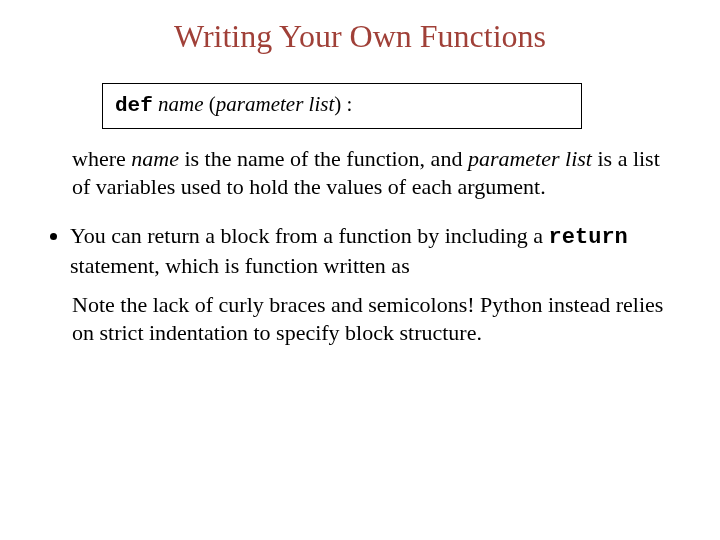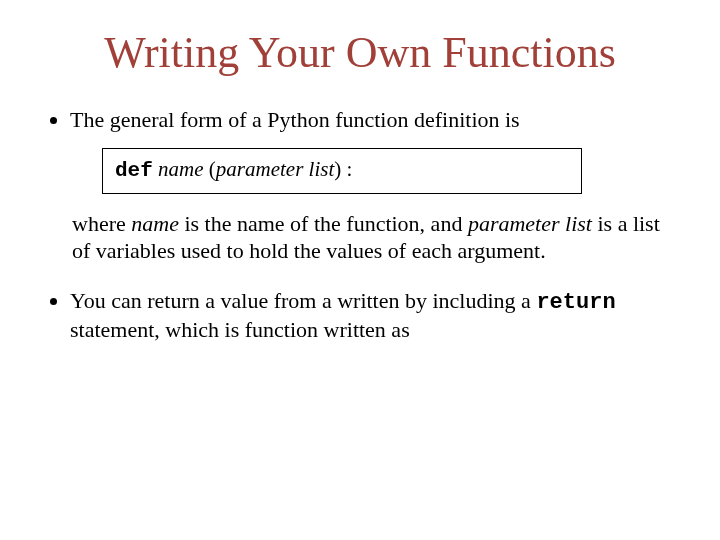--- a/index.html
+++ b/index.html
@@ -12,23 +12,23 @@
     color: #000;
   }
   .slide {
     box-sizing: border-box;
     width: 720px;
     height: 540px;
     padding: 18px 48px 24px 48px;
   }
   h1.title {
     text-align: center;
-    font-size: 44px;
+    font-size: 32px;
     font-weight: 400;
-    margin: 9px 0 28px 0;
+    margin: 0 0 28px 0;
     color: #a04038;
     font-family: "Times New Roman", Times, serif;
   }
   ul.bullets {
     list-style: disc;
     margin: 0;
     padding-left: 22px;
   }
   ul.bullets > li {
     font-size: 22px;
@@ -56,39 +56,35 @@
     margin: 12px 0 22px 24px;
   }
 </style>
 </head>
 <body>
 
 <div class="slide">
 
   <h1 class="title">Writing Your Own Functions</h1>
 
-  <ul class="bullets">
-    <li>
-      <span>The general form of a Python function definition is</span>
-    </li>
-  </ul>
 
   <div class="codebox">
     <div>
       <span class="mono">def</span>
       <span> </span>
       <span class="ital">name</span><span> (</span><span class="ital">parameter list</span><span>) :</span>
     </div>
   </div>
 
   <p class="after-box">
     <span>where </span><span class="ital">name</span><span> is the name of the function, and </span><span class="ital">parameter list</span><span> is a list of variables used to hold the values of each argument.</span>
   </p>
 
   <ul class="bullets">
     <li>
-      <span>You can return a value from a written by including a </span><span class="mono">return</span><span> statement, which is function written as</span>
+      <span>You can return a block from a function by including a </span><span class="mono">return</span><span> statement, which is function written as</span>
     </li>
   </ul>
 
 
+  <p class="after-box">Note the lack of curly braces and semicolons!  Python instead relies on strict indentation to specify block structure.</p>
 
 </div>
 
 </body></html>

